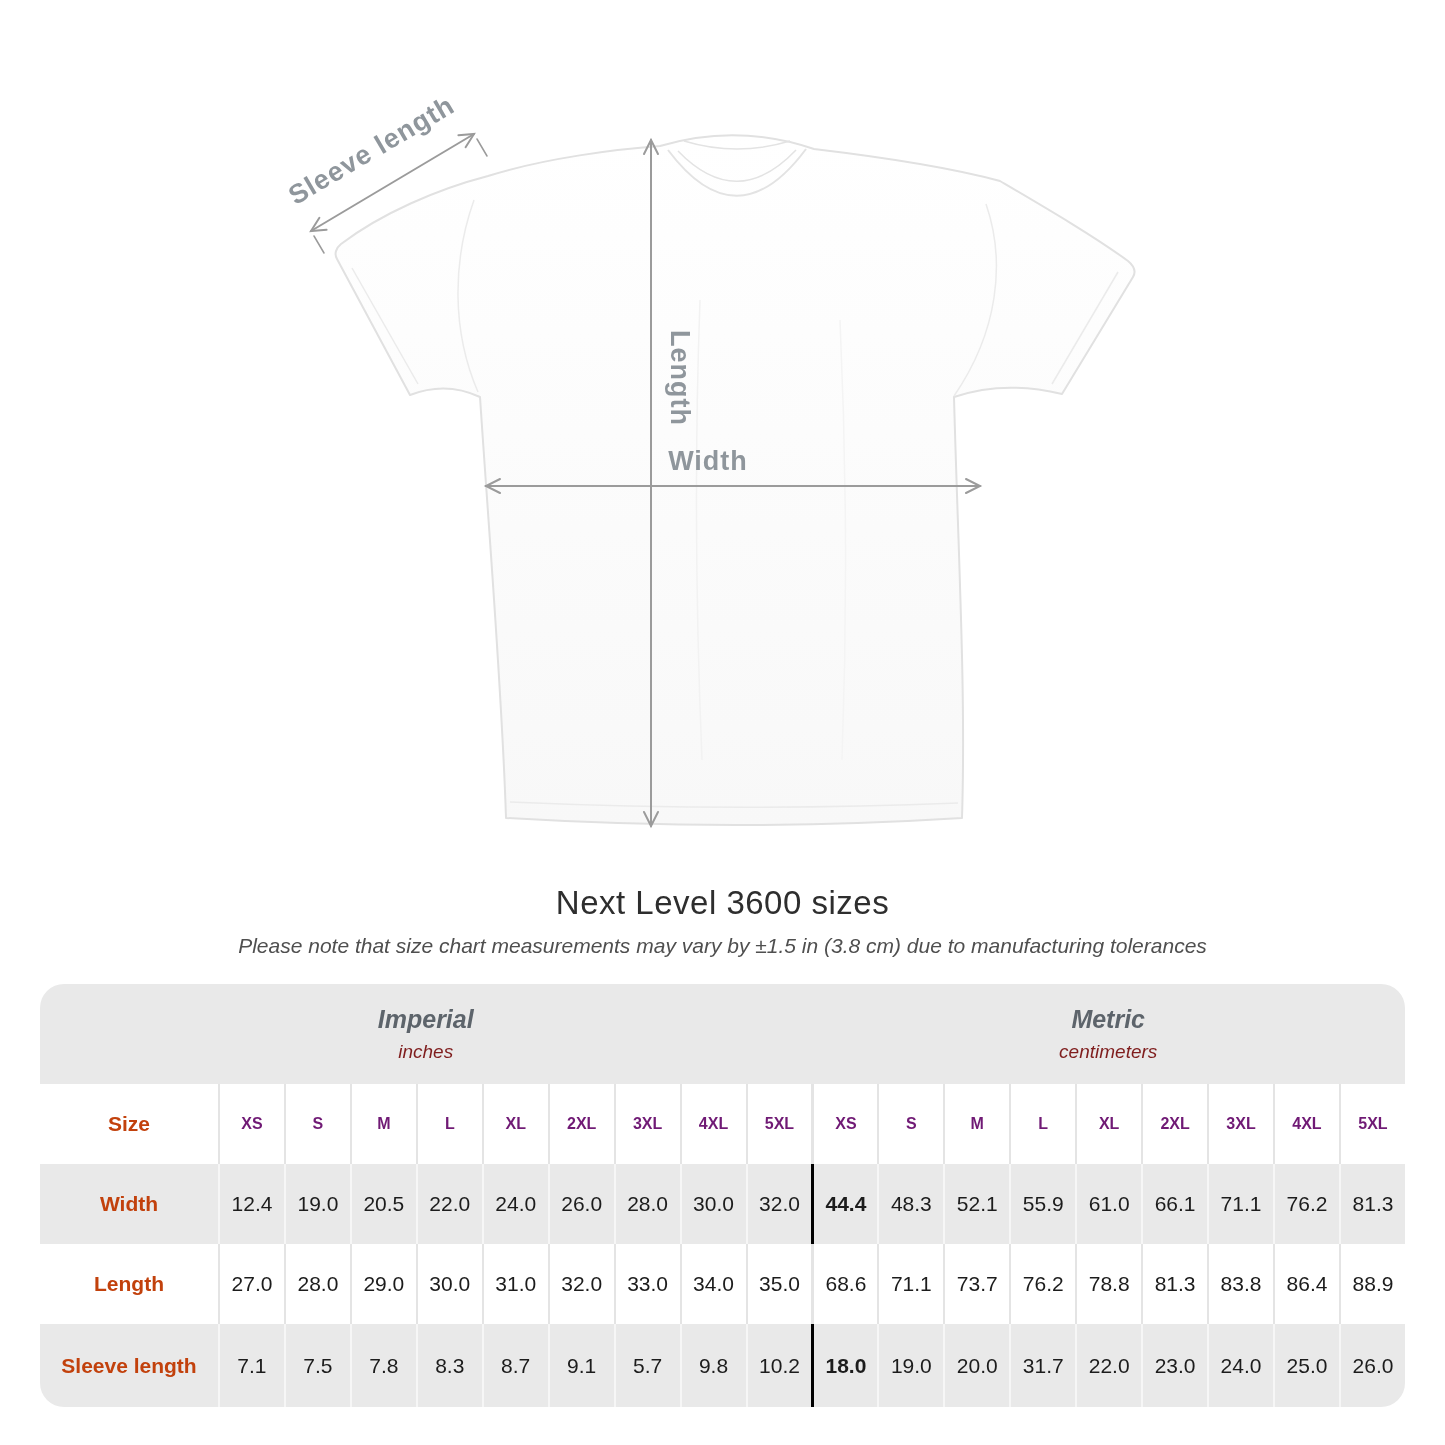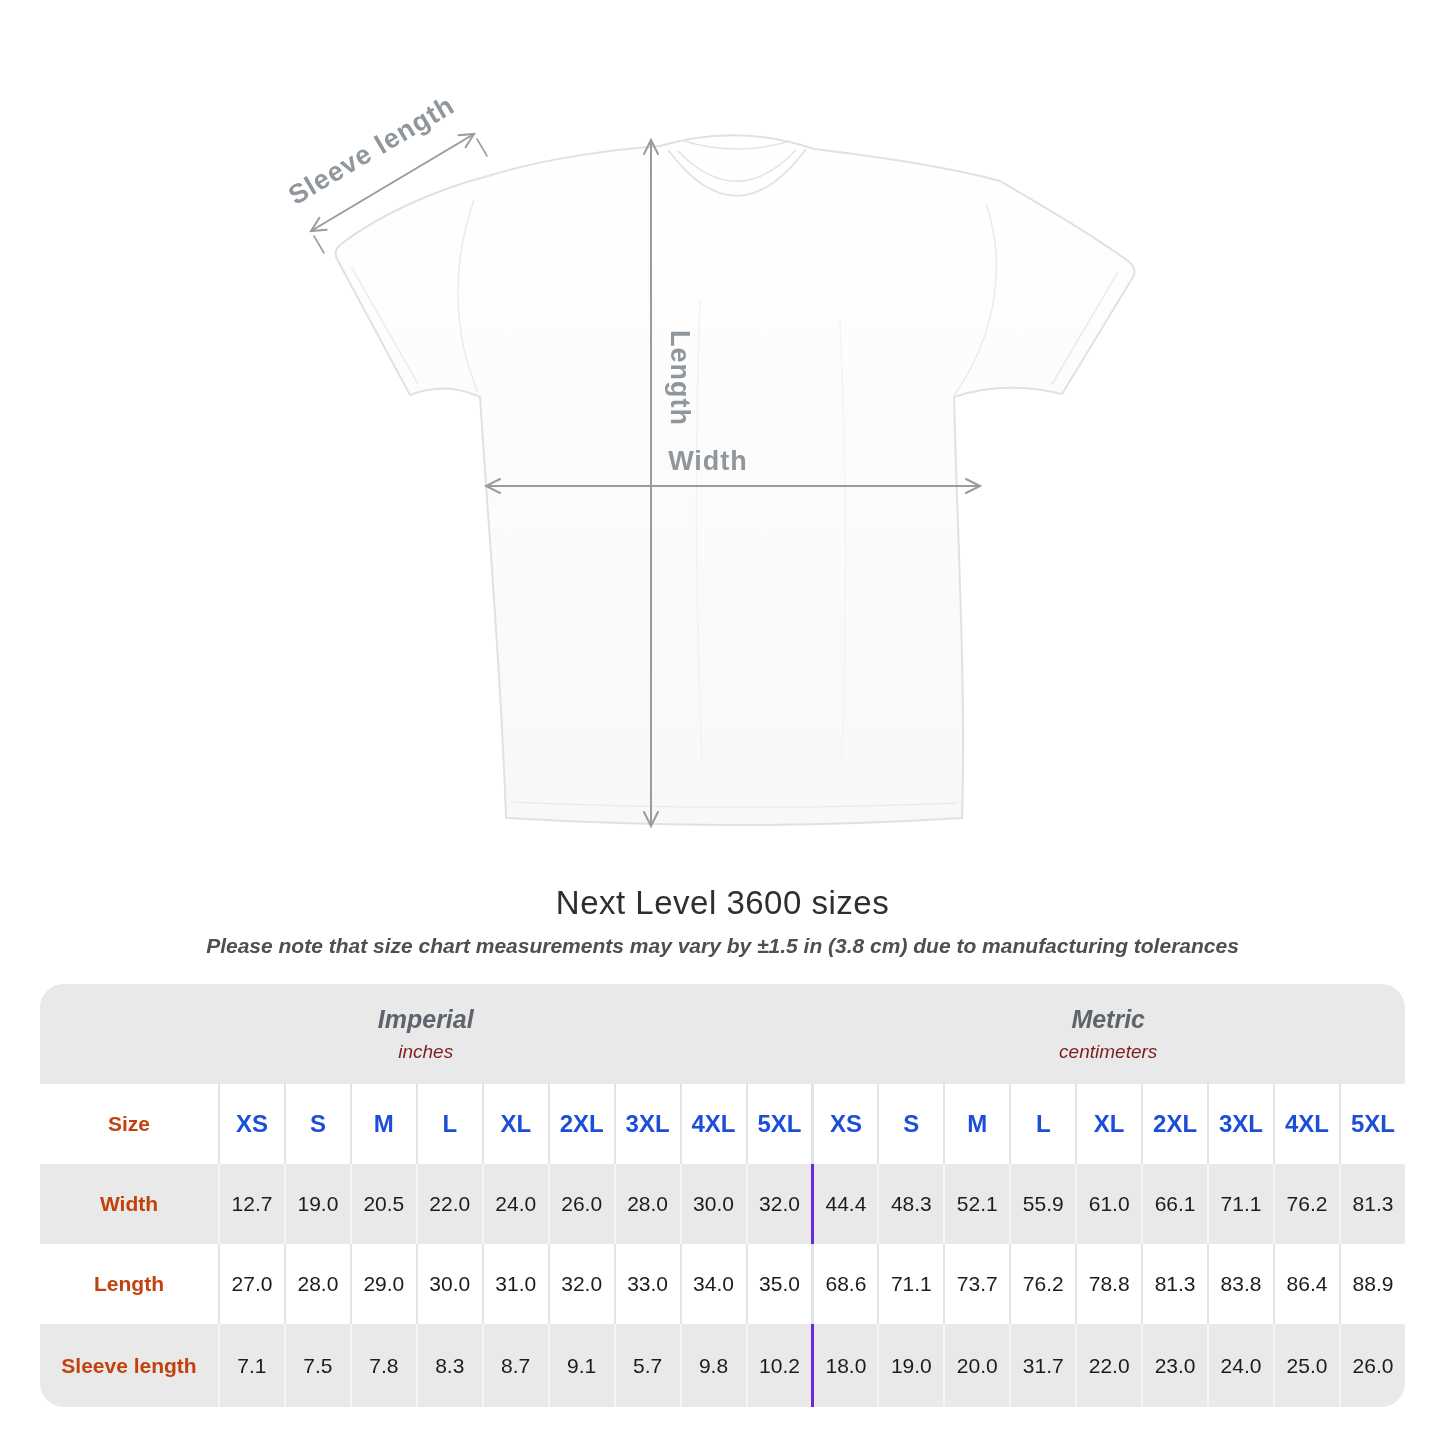--- a/index.html
+++ b/index.html
@@ -5,39 +5,39 @@
   html,body{margin:0;padding:0;background:#ffffff;}
   body{width:1445px;height:1445px;overflow:hidden;font-family:"Liberation Sans",sans-serif;}
   .page{position:relative;width:1445px;height:1445px;background:#fff;}
 
   
   .diagram{display:block;width:1445px;height:880px;}
   .dim-label{font-family:"Liberation Sans",sans-serif;font-weight:bold;font-size:27px;fill:#8f969c;letter-spacing:1px;}
 
   
   .title{margin:4px 0 0;text-align:center;font-size:33px;font-weight:normal;color:#2e2e2e;letter-spacing:.5px;}
-  .subtitle{margin:12px 0 26px;text-align:center;font-style:italic;font-size:21px;color:#4f4f4f;font-weight:bold;}
+  .subtitle{margin:12px 0 26px;text-align:center;font-style:italic;font-size:21px;color:#4f4f4f;}
 
   
   .table-wrap{margin:16px 40px;border-radius:24px;overflow:hidden;}
   table{width:100%;border-collapse:separate;border-spacing:0;table-layout:fixed;}
   td{text-align:center;vertical-align:middle;padding:0;font-size:21px;color:#1c1c1c;}
   tr.band td{height:100px;background:#e9e9e9;}
   .sec-title{font-style:italic;font-weight:bold;font-size:25px;color:#5d646b;}
   .sec-sub{font-style:italic;font-size:19px;color:#7f1d1d;margin-top:7px;}
   tr.row{height:80px;}
   tr.row:last-child{height:83px;}
   tr.gray td{background:#e9e9e9;}
   tr.white td{background:#ffffff;}
   tr.white td.sep{border-left:2px solid #e4e4e4;}
   tr.gray td.sep{border-left:2px solid #f6f6f6;}
   tr.white td.mstart{border-left:3px solid #e4e4e4;}
-  tr.gray td.mstart{border-left:3px solid #6d28d9;}
+  tr.gray td.mstart{border-left:3px solid #000000;font-weight:bold;}
   td.rowlabel{font-weight:bold;color:#c2410c;border-left:none;}
-  td.sizehead{font-weight:bold;color:#1d4ed8;font-size:24px;}
+  td.sizehead{font-weight:bold;color:#701a75;font-size:16px;}
 </style>
 </head>
 <body>
 
 <div class="page">
 
   <svg class="diagram" viewBox="0 0 1445 880" aria-hidden="true">
     <defs>
       <linearGradient id="shirtFill" x1="0" y1="0" x2="0" y2="1">
         <stop offset="0" stop-color="#ffffff"></stop>
@@ -158,21 +158,21 @@
             <td class="sizehead sep">M</td>
             <td class="sizehead sep">L</td>
             <td class="sizehead sep">XL</td>
             <td class="sizehead sep">2XL</td>
             <td class="sizehead sep">3XL</td>
             <td class="sizehead sep">4XL</td>
             <td class="sizehead sep">5XL</td>
           </tr>
           <tr class="row gray">
             <td class="rowlabel">Width</td>
-            <td class="sep">12.7</td>
+            <td class="sep">12.4</td>
             <td class="sep">19.0</td>
             <td class="sep">20.5</td>
             <td class="sep">22.0</td>
             <td class="sep">24.0</td>
             <td class="sep">26.0</td>
             <td class="sep">28.0</td>
             <td class="sep">30.0</td>
             <td class="sep">32.0</td>
             <td class="mstart">44.4</td>
             <td class="sep">48.3</td>

